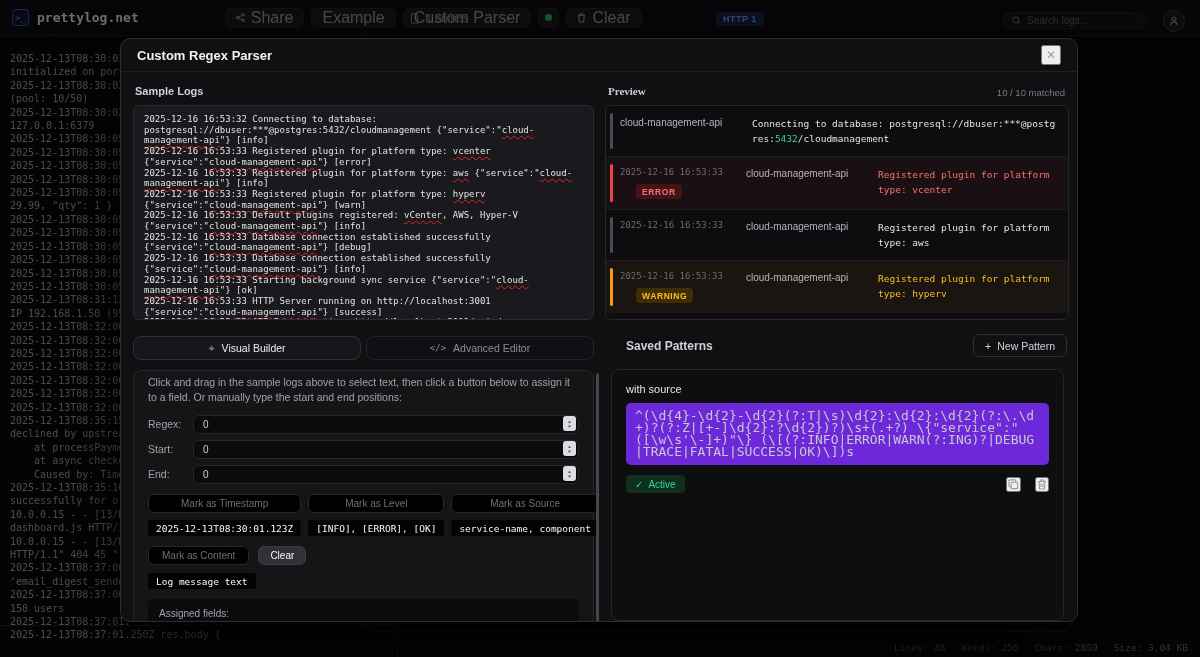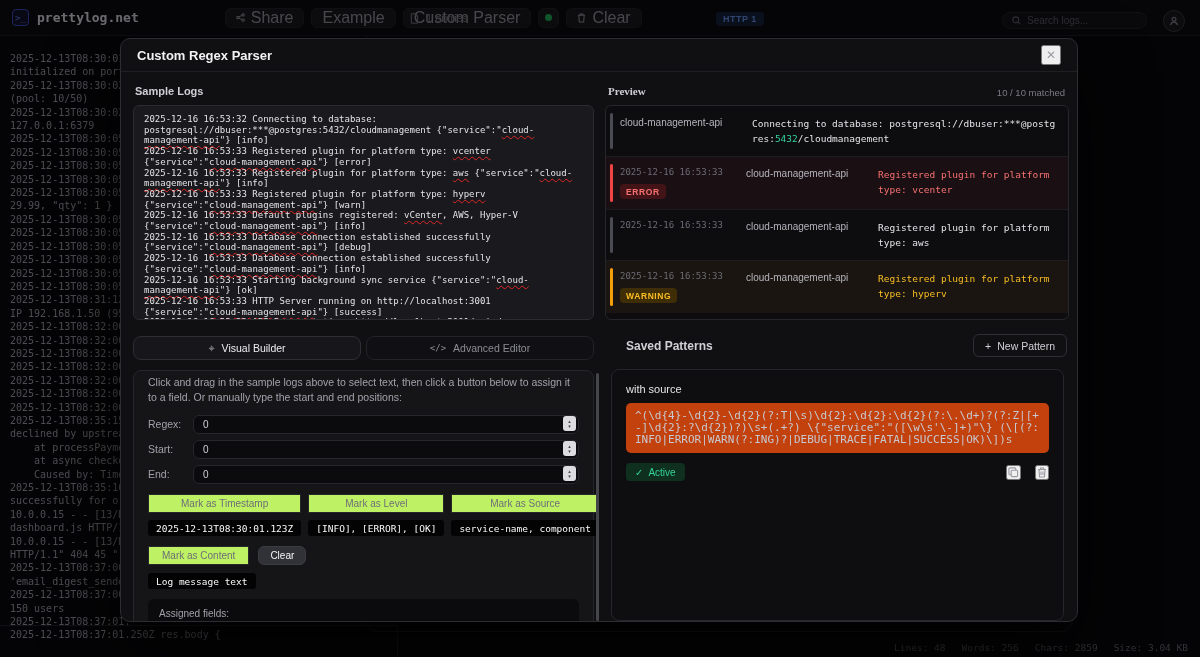--- a/index.html
+++ b/index.html
@@ -76,21 +76,21 @@
   .prow { position:relative; display:flex; gap:14px; padding:10px 12px 10px 14px; }
   .prow + .prow { border-top:1px solid #1c1c21; }
   .pbar { position:absolute; left:4px; top:7px; bottom:7px; width:3px; border-radius:2px; background:#4b4b53; }
   .lv-error   { background:rgba(239,68,68,.06); }
   .lv-error   .pbar { background:#ef4444; }
   .lv-warning { background:rgba(245,158,11,.06); }
   .lv-warning .pbar { background:#f59e0b; }
   .pcol-ts { width:112px; flex:0 0 auto; }
   .pts { font-family:"DejaVu Sans Mono",monospace; font-size:9px; color:#6b6b74; }
   .pbadge { display:inline-block; margin-top:7px; padding:2.5px 6px; border-radius:4px;
-            font-size:8.5px; font-weight:bold; letter-spacing:.6px; }
+            font-size:8.5px; font-weight:bold; letter-spacing:.6px;margin-left:16px; }
   .lv-error   .pbadge { background:#421418; color:#f87171; }
   .lv-warning .pbadge { background:#3f2d06; color:#fbbf24; }
   .pcol-src { width:118px; flex:0 0 auto; font-size:10px; color:#b4b4bc; padding-top:1px; }
   .pcol-msg { flex:1; font-family:"DejaVu Sans Mono",monospace; font-size:9.5px;
               line-height:15px; word-break:break-all; color:#e4e4e7; }
   .lv-error   .pcol-msg { color:#f87171; }
   .lv-warning .pcol-msg { color:#fbbf24; }
   .hl-port { color:#34d399; }
 
   
@@ -110,43 +110,43 @@
   .flabel { width:45px; flex:0 0 auto; font-size:10.5px; color:#a1a1aa; }
   .fwrap { position:relative; flex:1; }
   .fwrap input { width:100%; height:19px; background:#0b0b0e; border:1px solid #26262b; border-radius:6px;
                  color:#cfcfd6; font-size:10px; padding:0 22px 0 9px; outline:0;
                  font-family:"Liberation Sans",sans-serif; }
   .stepper { position:absolute; right:3px; top:2px; width:13px; height:15px; background:#dcdce1;
              border-radius:3px; display:flex; flex-direction:column; align-items:center; justify-content:center;
              color:#4b4b52; font-size:4.5px; line-height:5px; }
   .markgrid { display:flex; gap:7px; margin-top:10px; }
   .markcol { display:flex; flex-direction:column; gap:7px; align-items:stretch; }
-  .mark-btn { height:19px; padding:0 13px; background:#bef264; border:1px solid #26262b; border-radius:0;
+  .mark-btn { height:19px; padding:0 13px; background:#000000; border:1px solid #26262b; border-radius:6px;
               color:#6e6e78; font-size:10px; display:flex; align-items:center; justify-content:center; white-space:nowrap; }
   .chip { height:16px; padding:0 8px; background:#030304; border-radius:3px; color:#fafafa;
           font-family:"DejaVu Sans Mono",monospace; font-size:9.5px;
           display:flex; align-items:center; white-space:nowrap; }
   .row2 { display:flex; gap:9px; margin-top:10px; align-items:center; }
   .clear-btn { height:19px; padding:0 11px; background:#313138; border:1px solid #3b3b42; border-radius:6px;
                color:#f4f4f6; font-size:10px; display:flex; align-items:center; }
   .chip-content { margin-top:8px; width:fit-content; }
   .assigned { margin-top:10px; background:#0b0b0e; border-radius:6px; padding:9px 11px; }
   .assigned-label { font-size:10px; color:#a1a1aa; margin-bottom:6px; }
   .vscroll { position:absolute; left:475px; top:334px; width:3px; height:248px;
              background:#45454c; border-radius:2px; }
 
   
   .newp-btn { position:absolute; right:10px; top:295px; height:23px; padding:0 11px;
               border:1px solid #2f2f35; border-radius:6px; background:#101013;
               color:#cfcfd6; font-size:10.5px; display:flex; align-items:center; gap:6px; }
   .pattern-card { position:absolute; left:490px; top:330px; width:453px; height:252px;
                   background:#0e0e11; border:1px solid #26262b; border-radius:8px; padding:13px 14px; }
   .pattern-name { font-size:11px; color:#e4e4e7; margin-bottom:8px; }
-  .regex-box { background:#c2410c; border-radius:5px; padding:7px 9px;
-               font-family:"DejaVu Sans Mono",monospace; font-size:11px; line-height:12px;
+  .regex-box { background:#6d28d9; border-radius:5px; padding:7px 9px;
+               font-family:"DejaVu Sans Mono",monospace; font-size:13px; line-height:12px;
                color:#c8c8d0; word-break:break-all; }
   .active-row { display:flex; align-items:center; margin-top:10px; }
   .active-badge { display:inline-flex; align-items:center; gap:5px; height:18px; padding:0 9px;
                   background:#0f2f1f; border-radius:4px; color:#34d399; font-size:10px; }
   .icon-btn { margin-left:14px; color:#9a9aa3; display:flex; align-items:center; }
   .icon-btn:first-of-type { margin-left:auto; }
 </style>
 </head>
 <body>
 

